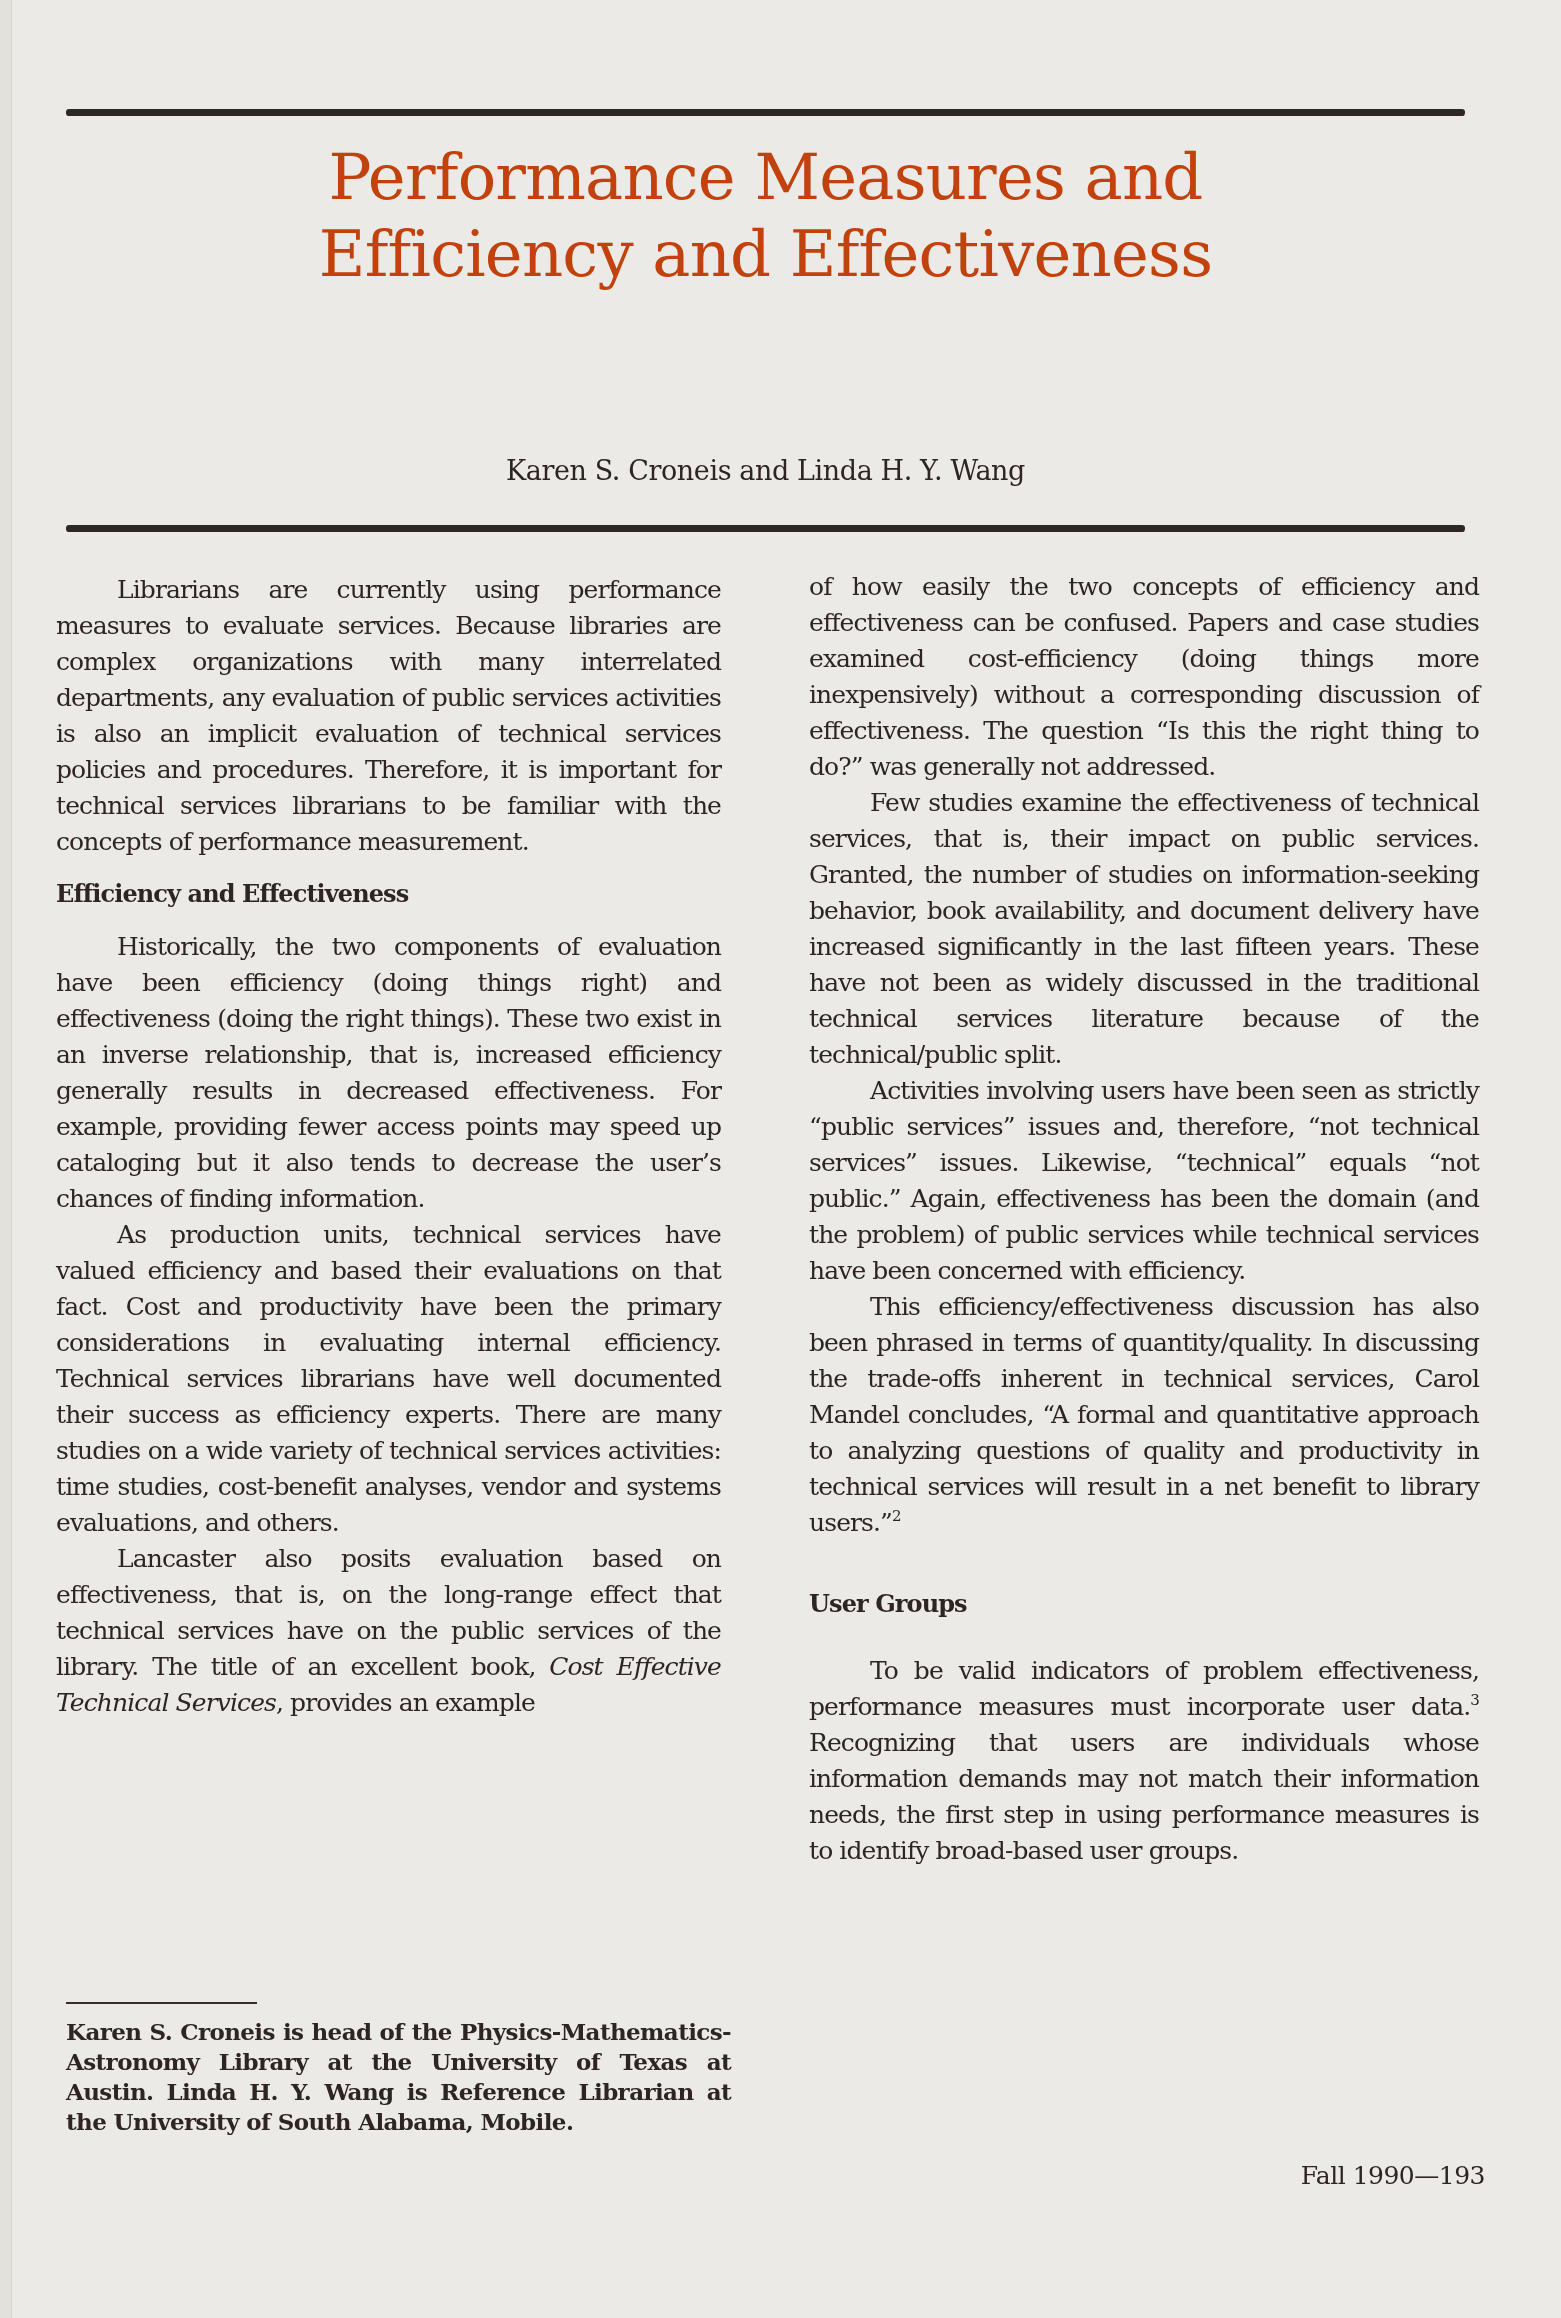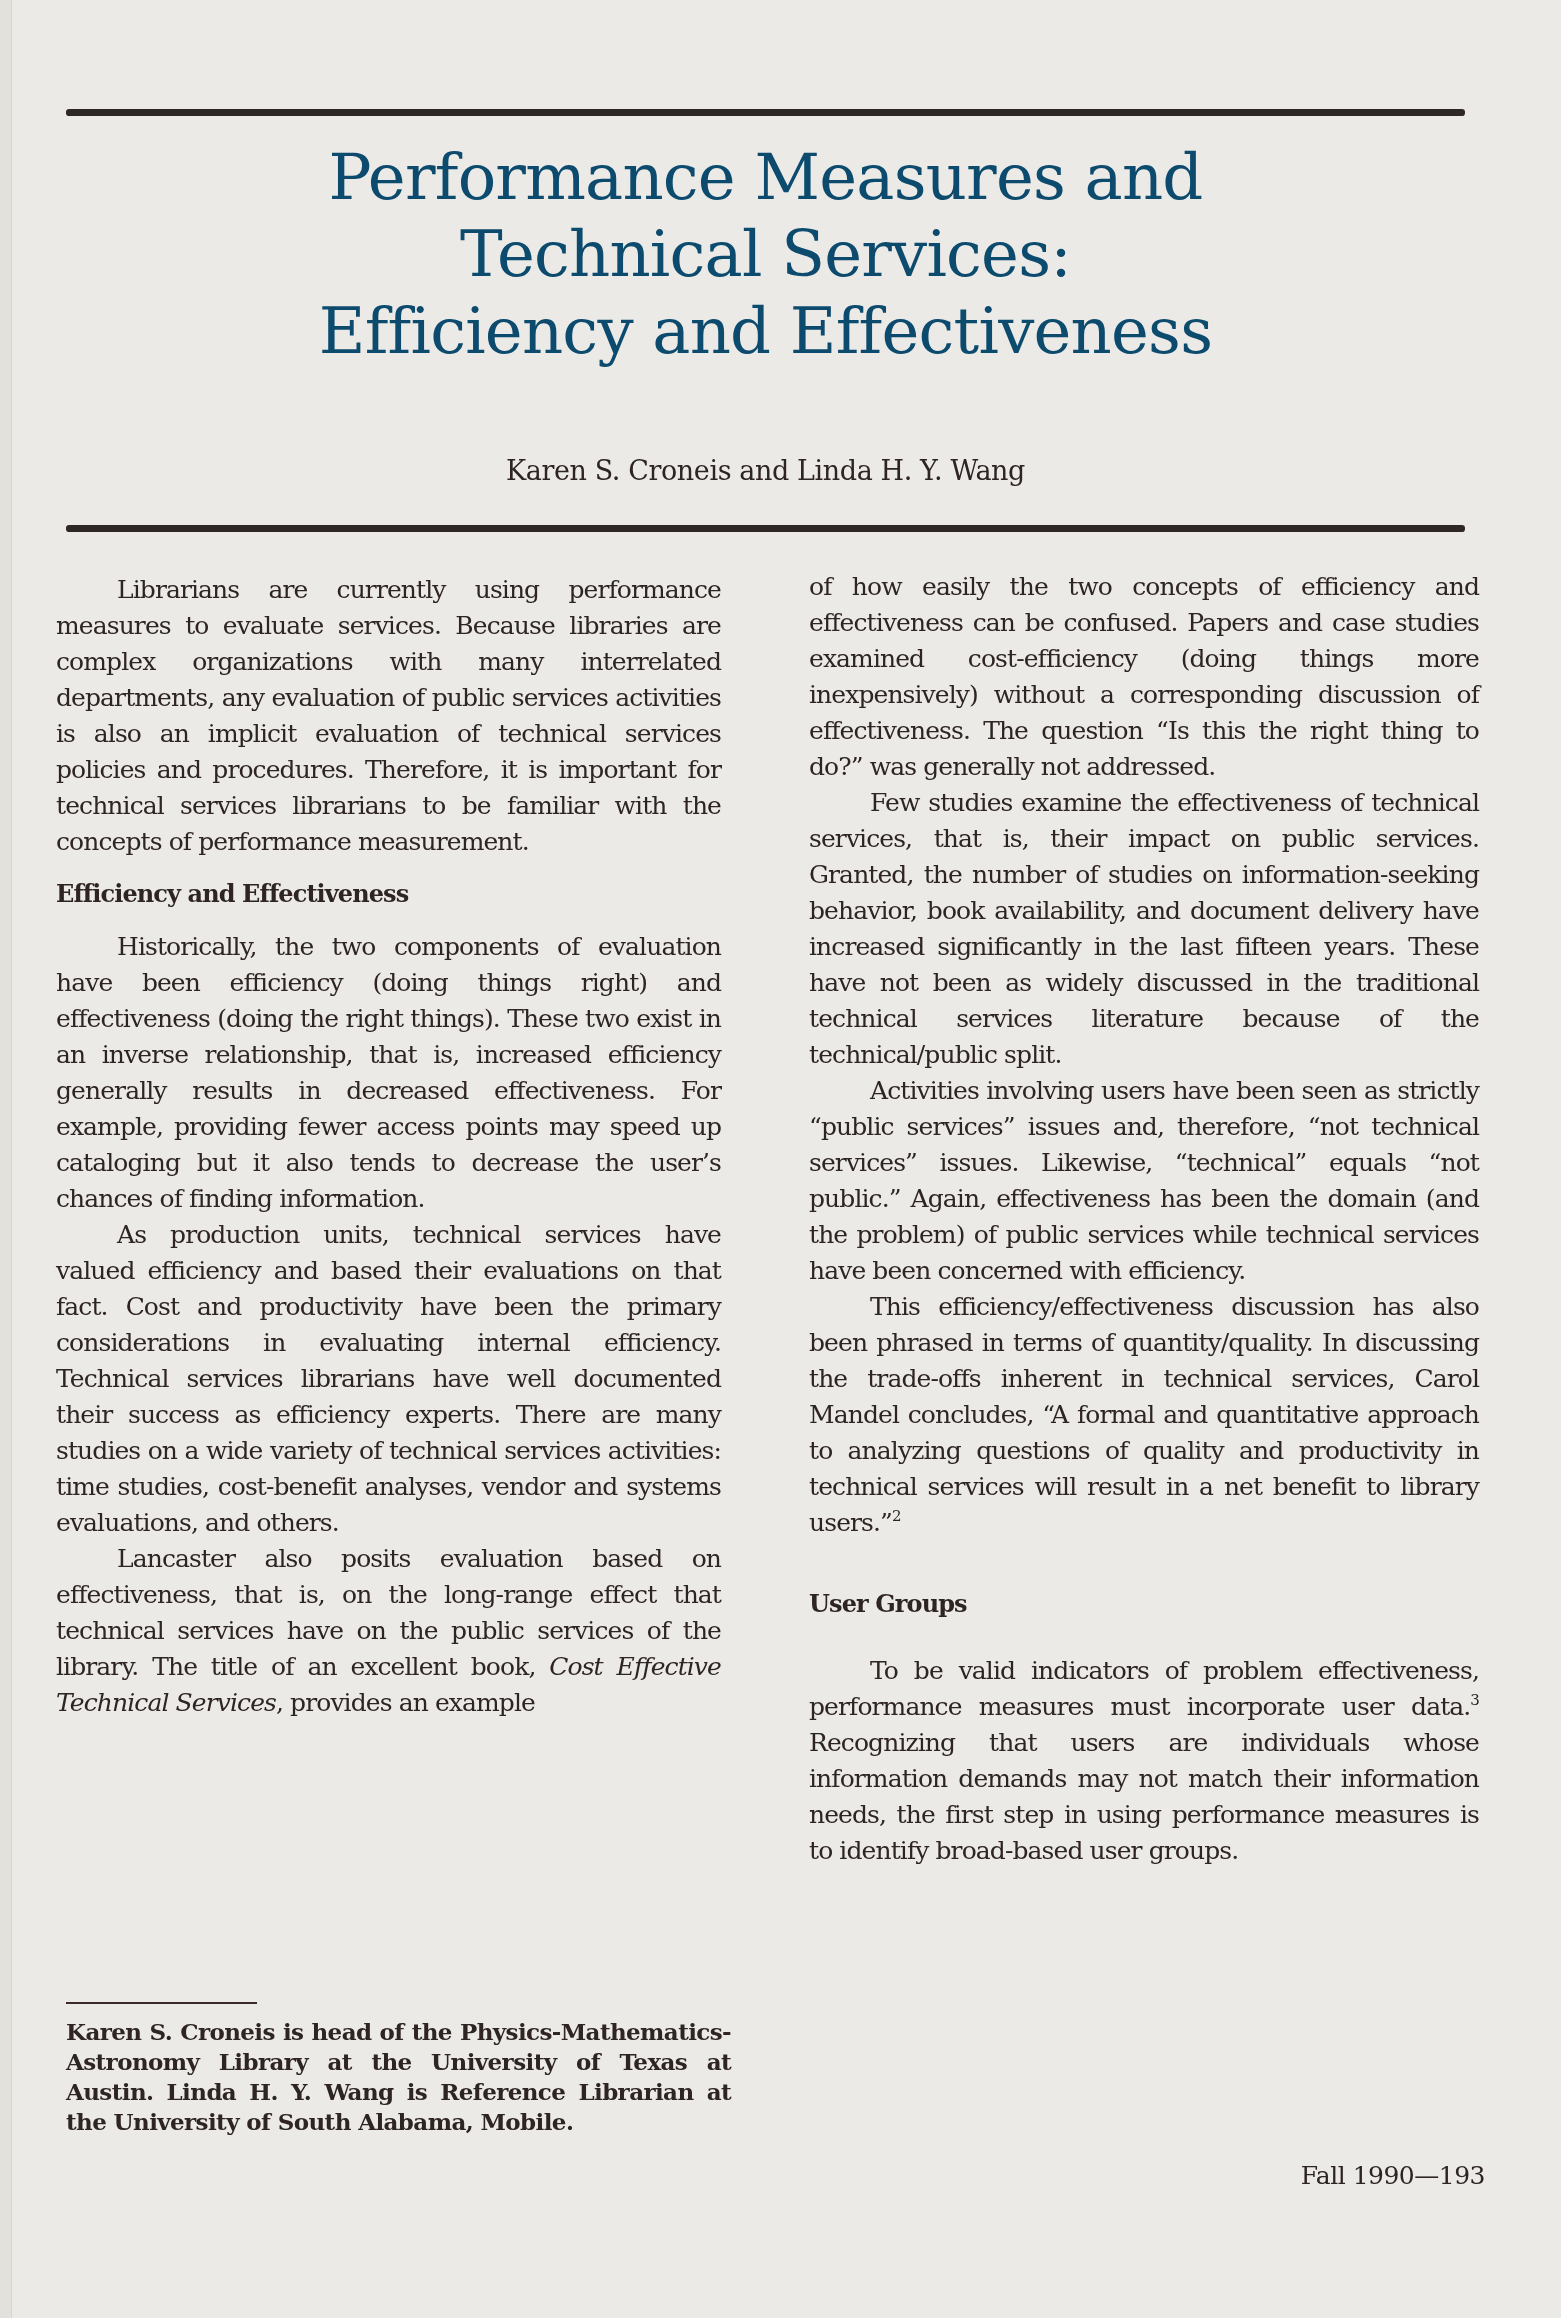--- a/index.html
+++ b/index.html
@@ -17,21 +17,21 @@
   .rule {
     position: absolute; background: #2f2626; border-radius: 3.1px;
   }
   .rule-top { left: 66px; width: 1399px; top: 109px; height: 7px; }
   .rule-mid { left: 66px; width: 1399px; top: 525px; height: 7px; }
   .title {
     position: absolute; left: 66px; width: 1399px; top: 139px;
     text-align: center;
     font-family: "DejaVu Serif", serif;
     font-size: 64px; line-height: 77px; letter-spacing: -0.8px;
-    margin: 0; font-weight: normal; color: #0c4a6e;
+    margin: 0; font-weight: normal; color: #c2410c;
   }
   .title span { display: block; }
   .authors {
     position: absolute; left: 66px; width: 1399px; top: 451px;
     text-align: center; font-size: 27px; line-height: 39px; margin: 0;
     letter-spacing: -0.4px;
   }
   .col {
     position: absolute; top: 572px;
     font-family: "DejaVu Serif", serif;
@@ -65,21 +65,20 @@
 </style>
 </head>
 <body>
 
 <div class="page-edge"></div>
 
 <div class="rule rule-top"></div>
 
 <h1 class="title">
   <span>Performance Measures and</span>
-  <span>Technical Services:</span>
   <span>Efficiency and Effectiveness</span>
 </h1>
 
 <p class="authors">Karen S. Croneis and Linda H. Y. Wang</p>
 
 <div class="rule rule-mid"></div>
 
 <div class="col col-left">
   <p>Librarians are currently using performance measures to evaluate services. Because libraries are complex organizations with many interrelated departments, any evaluation of public services activities is also an implicit evaluation of technical services policies and procedures. Therefore, it is important for technical services librarians to be familiar with the concepts of performance measurement.</p>
   <h2>Efficiency and Effectiveness</h2>

